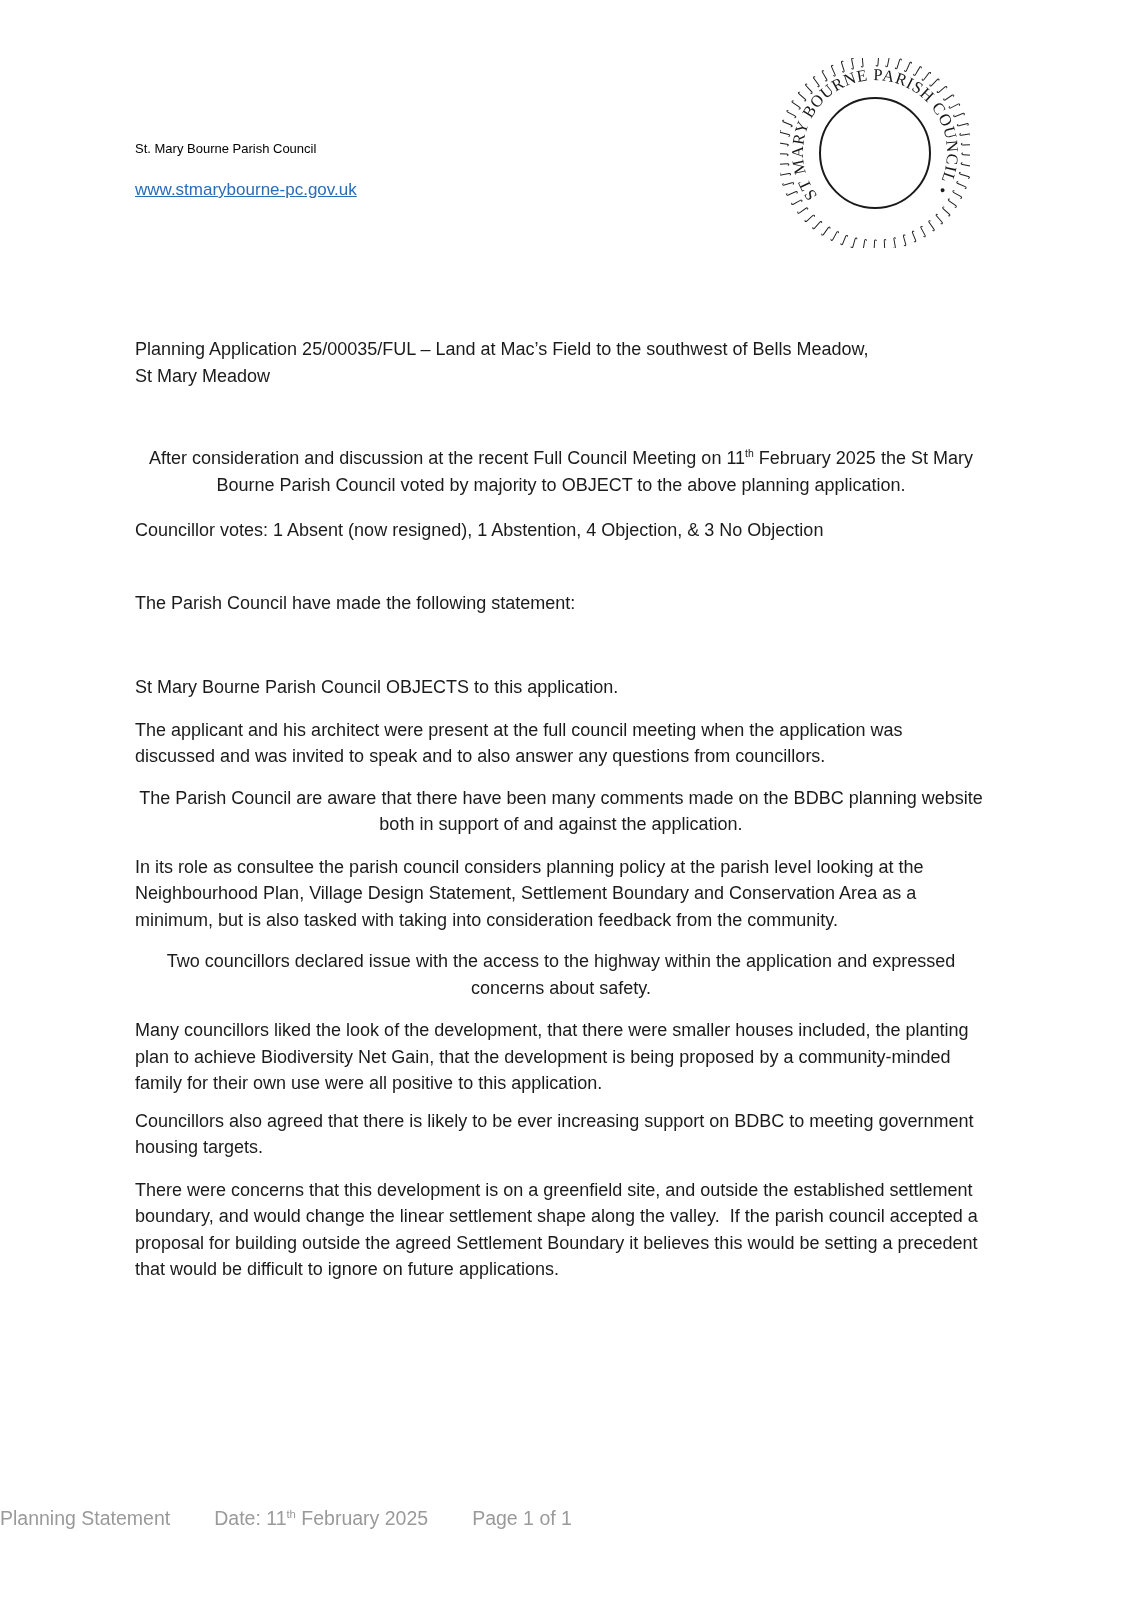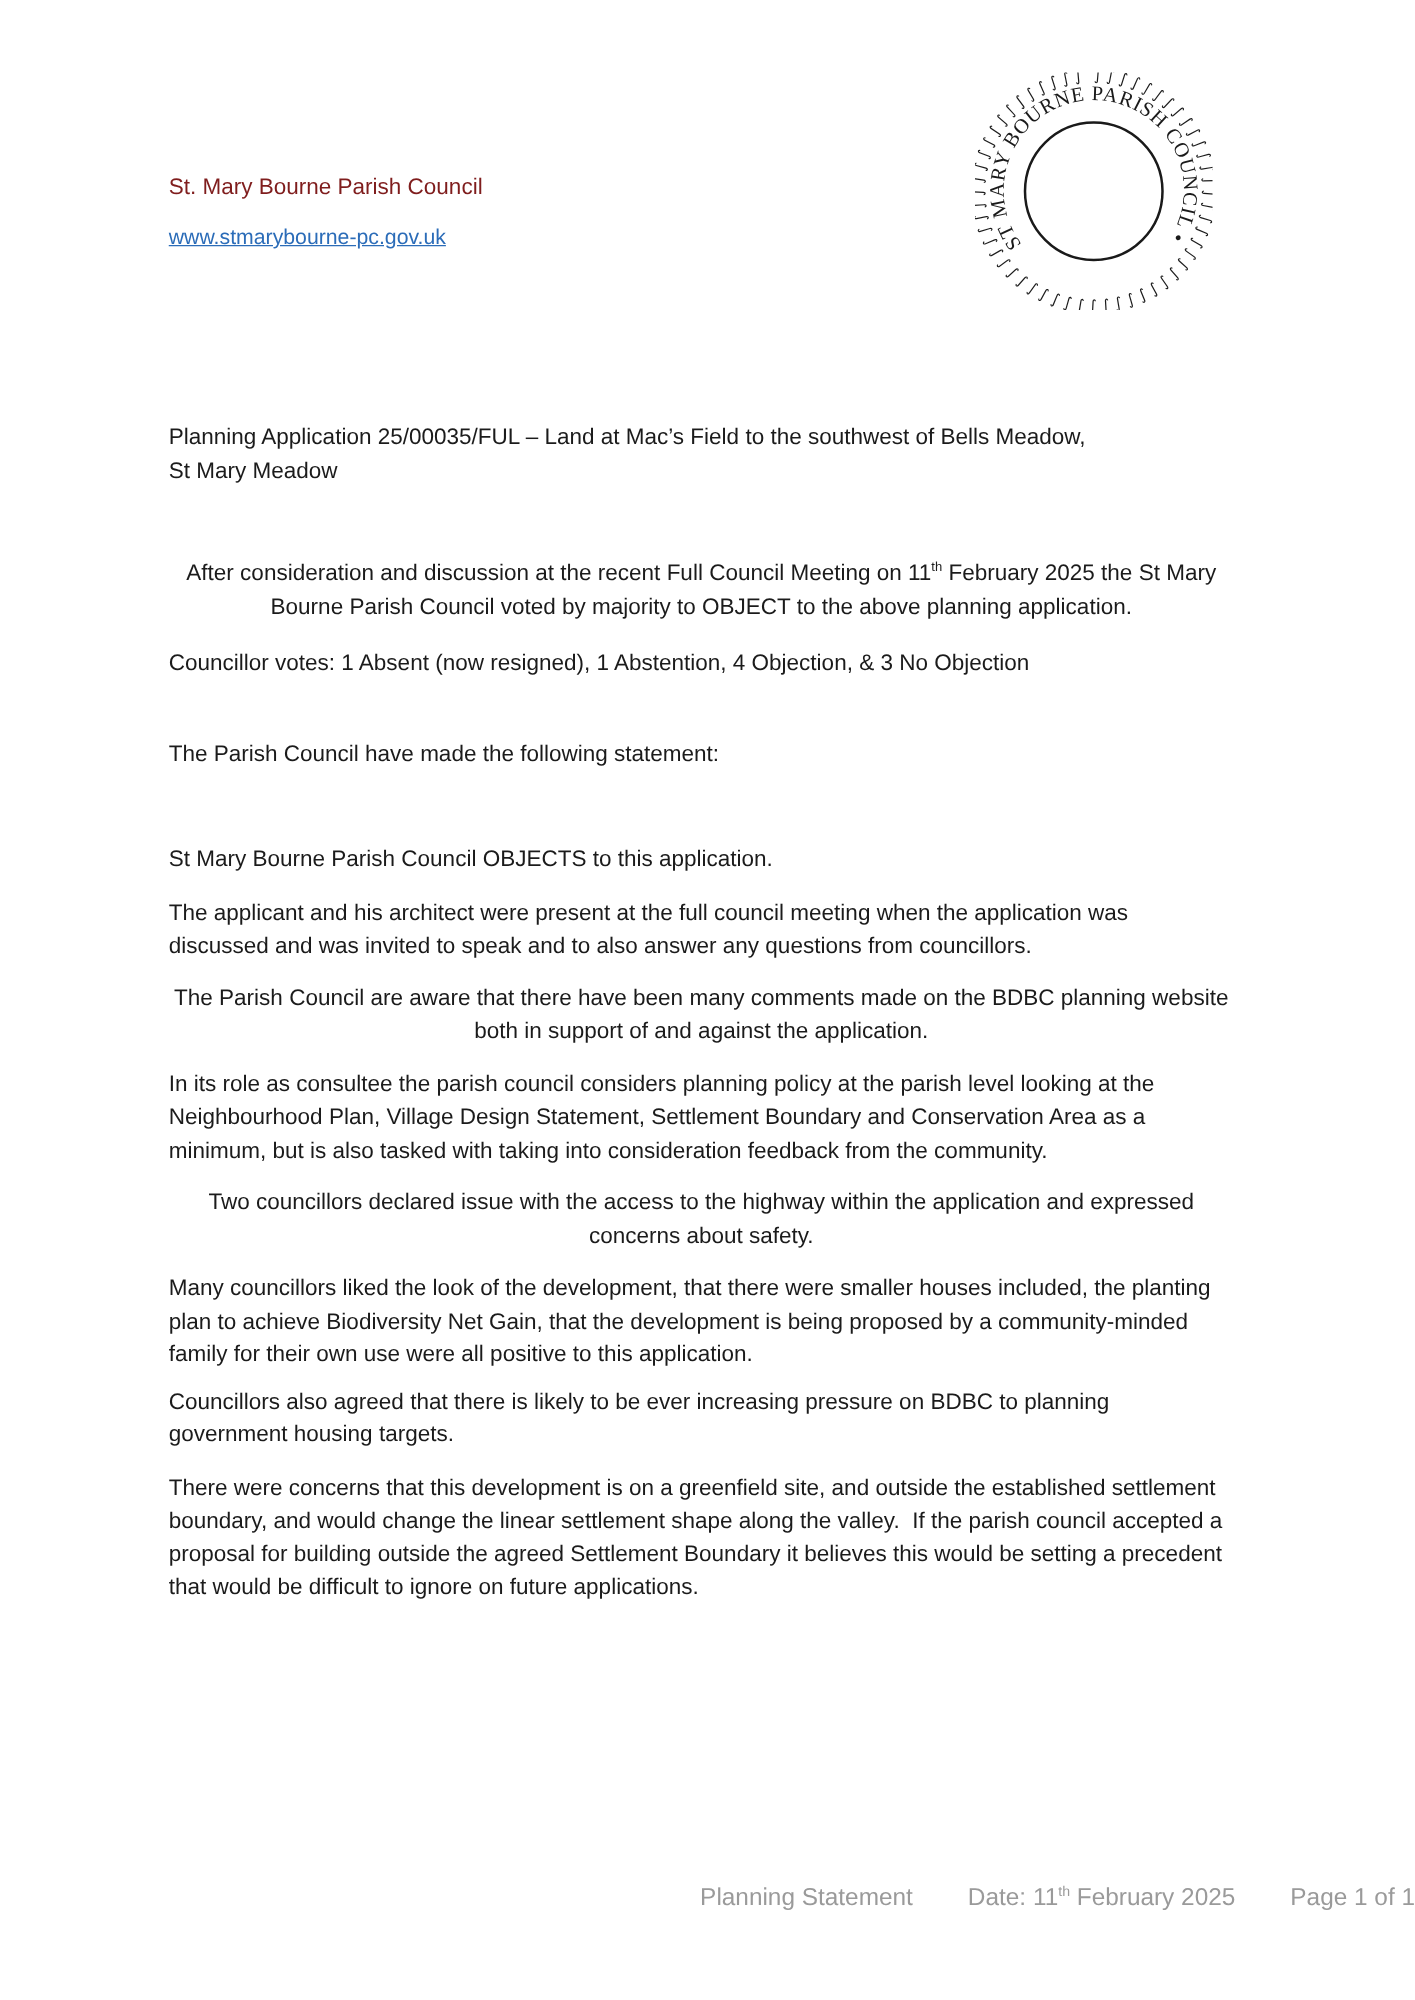--- a/index.html
+++ b/index.html
@@ -11,23 +11,23 @@
     overflow: hidden;
     font-family: "Liberation Sans", sans-serif;
     color: #1b1b1b;
   }
   .header-block {
     position: absolute;
     left: 135px;
     top: 138px;
   }
   .org-name {
-    font-size: 18px;
+    font-size: 13px;
     line-height: 22px;
-    color: #7f1d1d;
+    color: #000000;
   }
   .website-link {
     display: inline-block;
     margin-top: 19px;
     font-size: 17px;
     line-height: 22px;
     color: #2b6cb8;
     text-decoration: underline;
     cursor: pointer;
   }
@@ -62,21 +62,21 @@
   .mt19 { margin-top: 19px !important; }
   .mt16 { margin-top: 16px !important; }
   .mt15 { margin-top: 15px !important; text-align: center; }
   .mt11 { margin-top: 11px !important; }
   .footer {
     position: absolute;
     left: 0;
     right: 0;
     top: 1507px;
     display: flex;
-    justify-content: flex-end;
+    justify-content: flex-start;
     gap: 44px;
     font-size: 19.5px;
     color: #9a9a9a;
   }
 </style>
 </head>
 <body>
 
 <div class="page">
 
@@ -114,21 +114,21 @@
     <p class="mt16">The applicant and his architect were present at the full council meeting when the application was discussed and was invited to speak and to also answer any questions from councillors.</p>
 
     <p class="mt15">The Parish Council are aware that there have been many comments made on the BDBC planning website both in support of and against the application.</p>
 
     <p class="mt16">In its role as consultee the parish council considers planning policy at the parish level looking at the Neighbourhood Plan, Village Design Statement, Settlement Boundary and Conservation Area as a minimum, but is also tasked with taking into consideration feedback from the community.</p>
 
     <p class="mt15">Two councillors declared issue with the access to the highway within the application and expressed concerns about safety.</p>
 
     <p class="mt16">Many councillors liked the look of the development, that there were smaller houses included, the planting plan to achieve Biodiversity Net Gain, that the development is being proposed by a community-minded family for their own use were all positive to this application.</p>
 
-    <p class="mt11">Councillors also agreed that there is likely to be ever increasing pressure on BDBC to planning government housing targets.</p>
+    <p class="mt11">Councillors also agreed that there is likely to be ever increasing support on BDBC to meeting government housing targets.</p>
 
     <p class="mt16">There were concerns that this development is on a greenfield site, and outside the established settlement boundary, and would change the linear settlement shape along the valley.  If the parish council accepted a proposal for building outside the agreed Settlement Boundary it believes this would be setting a precedent that would be difficult to ignore on future applications.</p>
   </div>
 
   <div class="footer">
     <span>Planning Statement</span>
     <span><span>Date: 11</span><sup>th</sup><span> February 2025</span></span>
     <span>Page 1 of 1</span>
   </div>
 

